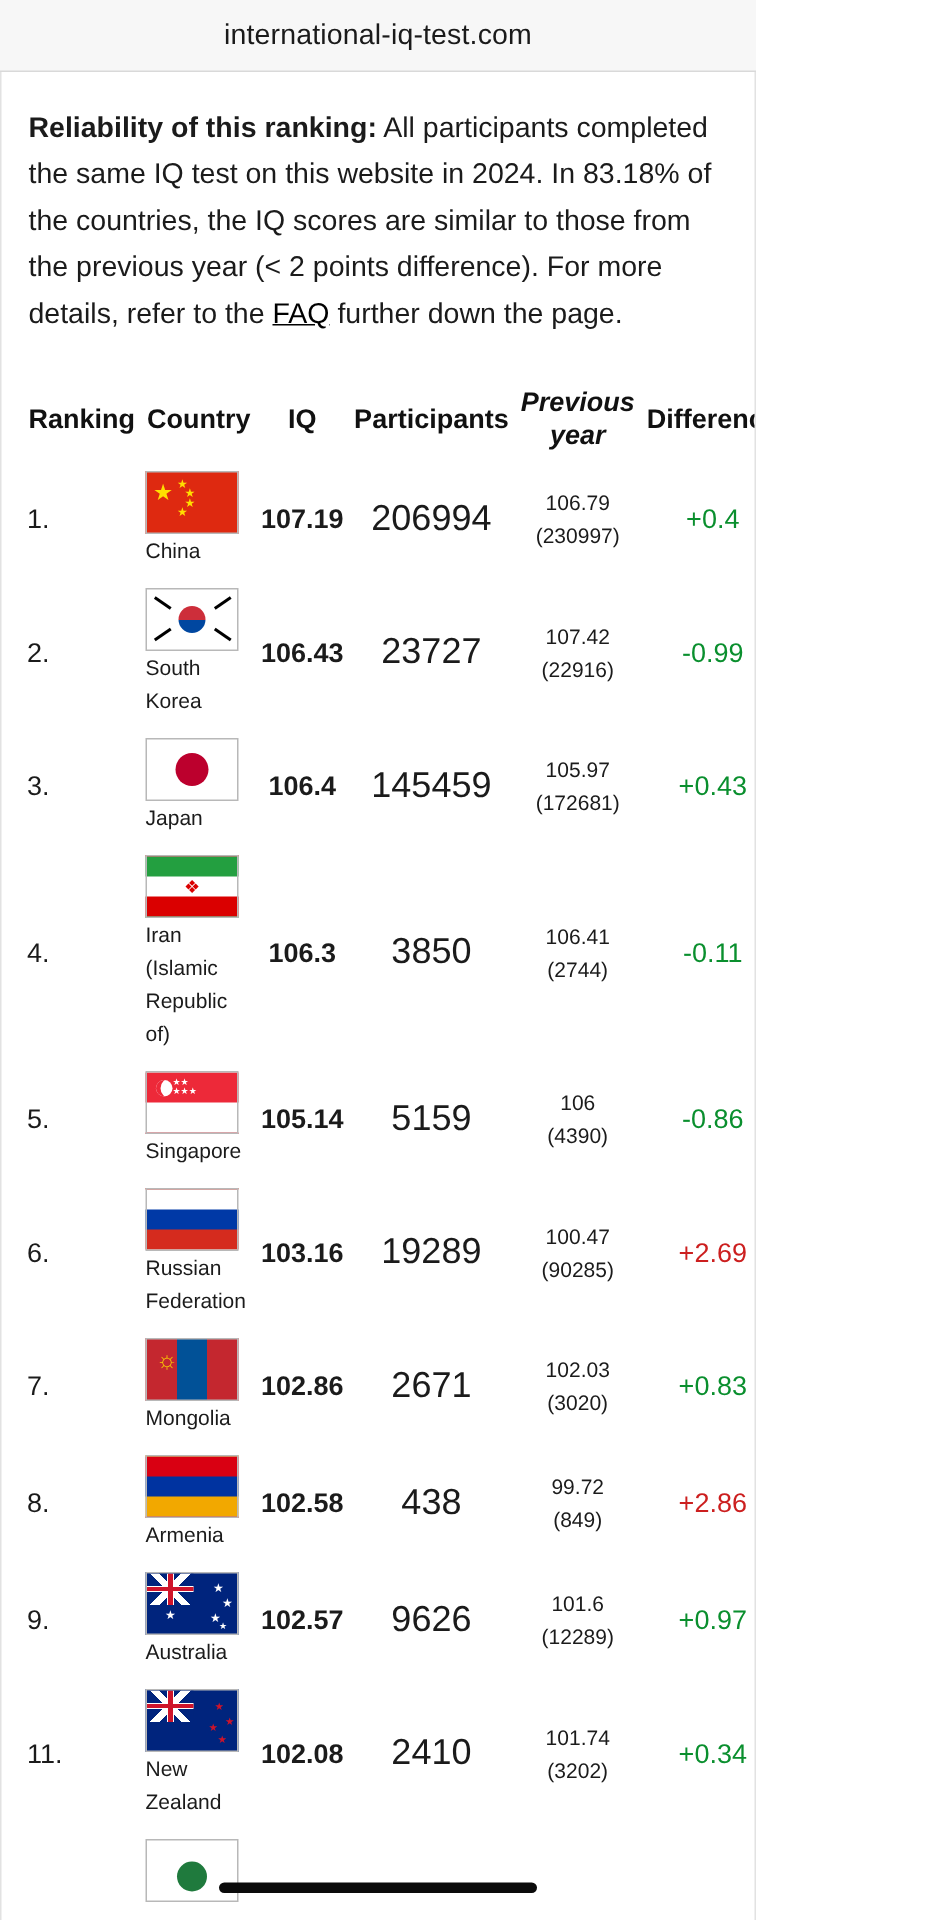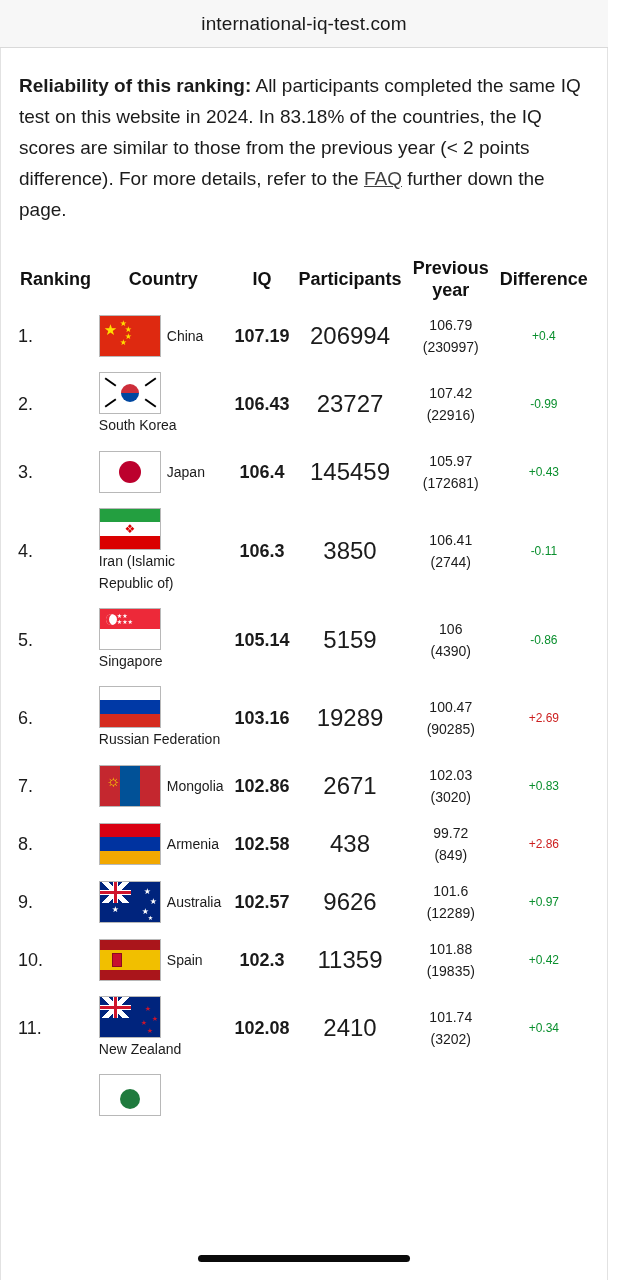--- a/index.html
+++ b/index.html
@@ -5,21 +5,21 @@
   * { box-sizing: border-box; }
   html, body {
     margin: 0; padding: 0;
     width: 624px; height: 1280px;
     background: #ffffff;
     font-family: "Liberation Sans", sans-serif;
     overflow: hidden;
   }
   #page {
     position: relative;
-    width: 608px; height: 1280px;
+    width: 504px; height: 1280px;
     background: #ffffff;
     overflow: hidden;
   }
   
   .browser-bar {
     height: 48px;
     background: #f7f7f7;
     border-bottom: 1px solid #d9d9d9;
     display: flex;
     align-items: center;
@@ -48,21 +48,21 @@
     color: #111;
   }
   .intro {
     font-size: 19px;
     line-height: 31px;
     color: #1b1b1b;
     margin: 22px 4px 0 4px;
   }
   .intro b { font-weight: bold; }
   .intro a {
-    color: #404040;
+    color: #000000;
     text-decoration: underline;
   }
   
   table.rank-table {
     width: 100%;
     border-collapse: collapse;
     margin-top: 26px;
     font-size: 18px;
     color: #1b1b1b;
   }
@@ -72,21 +72,21 @@
     padding: 6px 4px;
     text-align: center;
     vertical-align: middle;
     color: #111;
     line-height: 22px;
   }
   th.col-ranking { width: 74px; text-align: left; padding-left: 4px;}
   th.col-country { width: 132px; }
   th.col-iq      { width: 52px; }
   th.col-part    { width: 108px; }
-  th.col-prev    { width: 86px; }
+  th.col-prev    { width: 86px; font-style: italic; }
   th.col-diff    { width: 96px; }
   table.rank-table td {
     padding: 7px 3px;
     vertical-align: middle;
     line-height: 22px;
   }
   td.c-rank { text-align: left; padding-left: 4px; font-size: 18px; }
   td.c-country {
     text-align: left;
   }
@@ -101,21 +101,21 @@
     border: 1px solid #b8b8b8;
     flex: 0 0 auto;
     position: relative;
     overflow: hidden;
     background: #fff;
   }
   .cname { font-size: 14px; }
   td.c-iq { text-align: center; font-weight: bold; font-size: 18px; }
   td.c-part { text-align: center; font-size: 24px; }
   td.c-prev { text-align: center; font-size: 14px; line-height: 24px; }
-  td.c-diff { text-align: center; font-size: 12px; }
+  td.c-diff { text-align: center; font-size: 18px; }
   .up { color: #0a8f2e; }
   .neg { color: #cc1f1f; }
   
   .f-china { background:#de2910; }
   .f-china .s { position:absolute; color:#ffde00; font-size:8px; line-height:8px; }
   .f-korea { background:#fff; }
   .f-korea .circle {
     position:absolute; left:50%; top:50%; transform:translate(-50%,-50%);
     width:18px;height:18px;border-radius:50%;
     background:linear-gradient(180deg,#cd2e3a 50%,#0047a0 50%);
@@ -362,35 +362,20 @@
                 </div>
                 <span class="cname">Australia</span>
               </div>
             </td>
             <td class="c-iq">102.57</td>
             <td class="c-part">9626</td>
             <td class="c-prev"><span>101.6</span><br><span>(12289)</span></td>
             <td class="c-diff"><span class="up">+0.97</span></td>
           </tr>
           <tr>
-            <td class="c-rank">10.</td>
-            <td class="c-country">
-              <div class="country-cell">
-                <div class="flag f-spain">
-                  <div class="crest"></div>
-                </div>
-                <span class="cname">Spain</span>
-              </div>
-            </td>
-            <td class="c-iq">102.3</td>
-            <td class="c-part">11359</td>
-            <td class="c-prev"><span>101.88</span><br><span>(19835)</span></td>
-            <td class="c-diff"><span class="up">+0.42</span></td>
-          </tr>
-          <tr>
             <td class="c-rank">11.</td>
             <td class="c-country">
               <div class="country-cell">
                 <div class="flag f-newzealand">
                   <div class="uj"></div>
                   <span class="st" style="left:45px;top:8px;">★</span>
                   <span class="st" style="left:52px;top:18px;">★</span>
                   <span class="st" style="left:41px;top:22px;">★</span>
                   <span class="st" style="left:47px;top:30px;">★</span>
                 </div>

